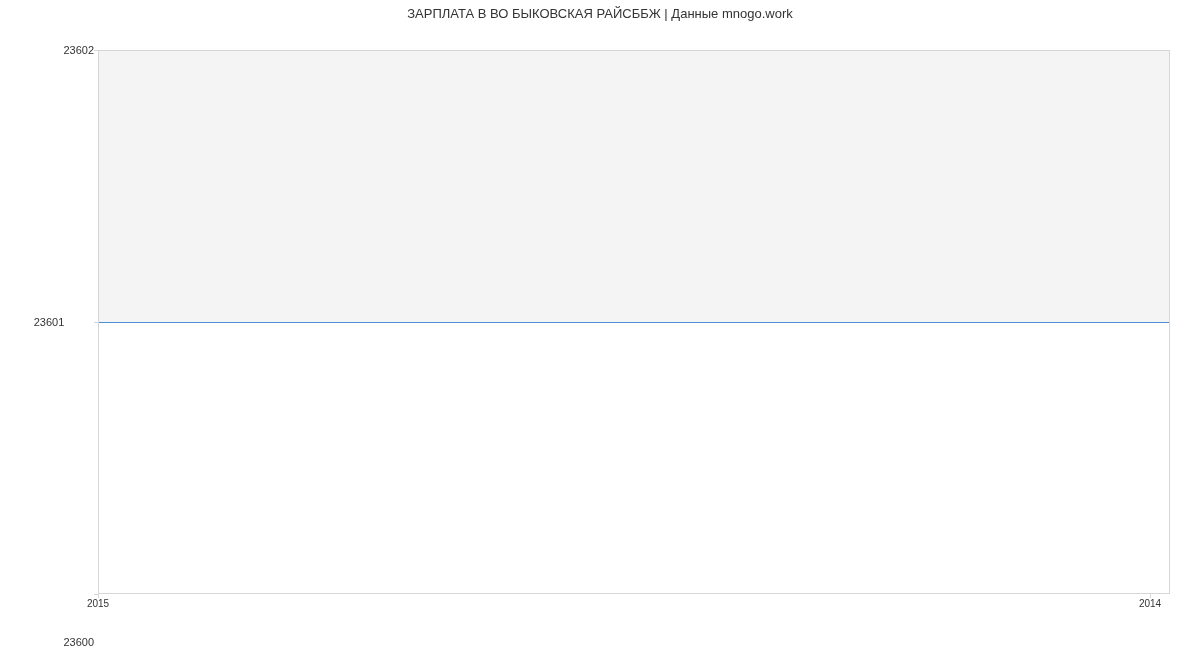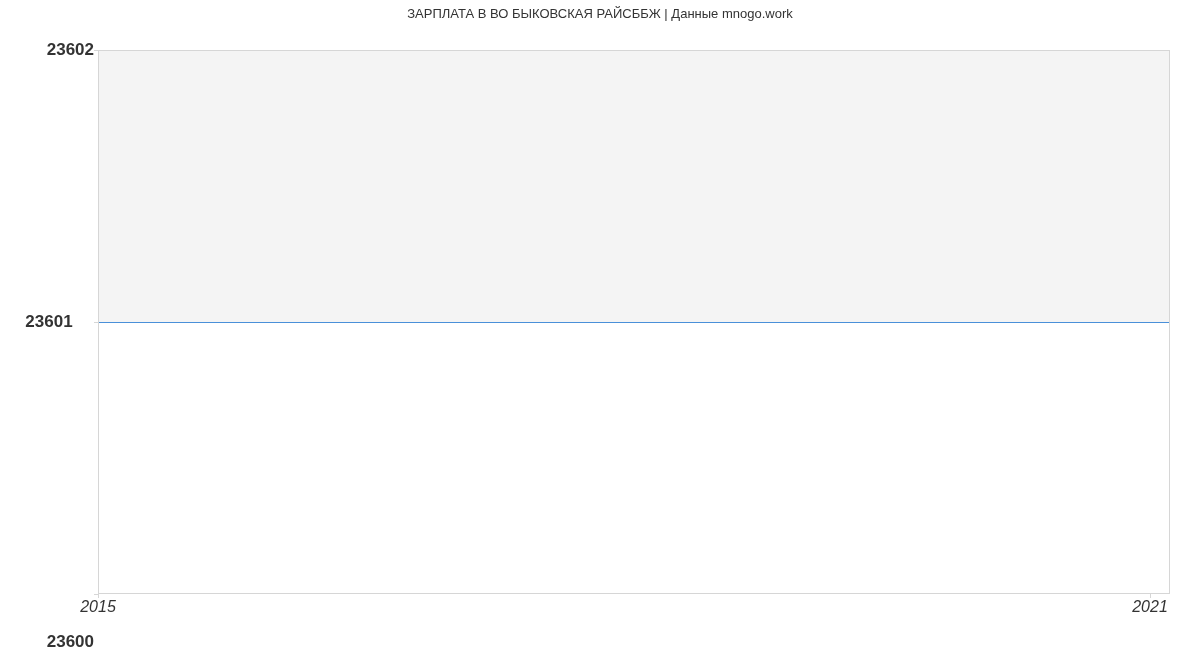--- a/index.html
+++ b/index.html
@@ -44,39 +44,37 @@
     top: 50%;
     width: 100%;
     height: 0;
     border-top: 1.2px solid #4a90d9;
   }
   .y-tick {
     position: absolute;
     right: 1106px;
     width: 90px;
     text-align: right;
-    font-size: 17px;
+    font-size: 11px;
     color: #333333;
     transform: translateY(-50%);
-    font-weight: bold;
   }
   .y-tick-mark {
     position: absolute;
     left: 94px;
     width: 4px;
     height: 1px;
     background: #d6d6d6;
   }
   .x-tick {
     position: absolute;
     top: 598px;
-    font-size: 16px;
+    font-size: 10px;
     color: #333333;
     transform: translateX(-50%);
-    font-style: italic;
   }
   .x-tick-mark {
     position: absolute;
     top: 594px;
     width: 1px;
     height: 4px;
     background: #d6d6d6;
   }
 </style>
 </head>
@@ -94,14 +92,14 @@
 
 <div class="y-tick" style="top:322px;text-align:center;">23601</div>
 <div class="y-tick-mark" style="top:322px;"></div>
 
 <div class="y-tick" style="top:594px;margin-top:48px;">23600</div>
 <div class="y-tick-mark" style="top:594px;"></div>
 
 <div class="x-tick" style="left:98px;">2015</div>
 <div class="x-tick-mark" style="left:98px;"></div>
 
-<div class="x-tick" style="left:1150px;">2021</div>
+<div class="x-tick" style="left:1150px;">2014</div>
 <div class="x-tick-mark" style="left:1150px;"></div>
 
 </body></html>

